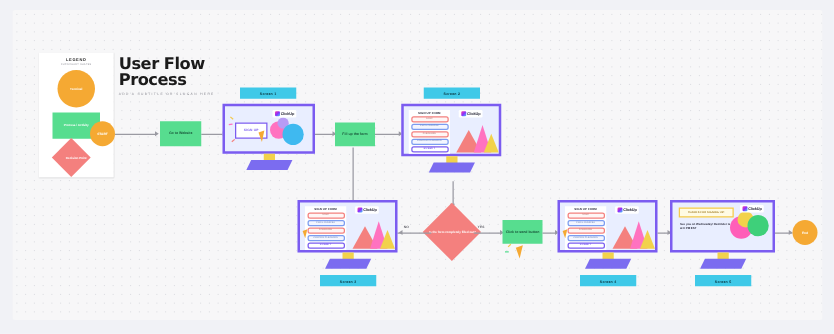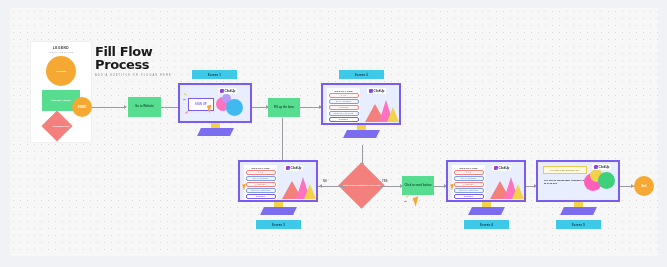--- a/index.html
+++ b/index.html
@@ -188,21 +188,21 @@
       <div class="lg-txt">Process / Activity</div>
     </div>
 
     <div class="abs lg-diamond"></div>
     <div class="abs lg-dlabel">
       <div class="lg-txt">Decision Point</div>
     </div>
   </div>
 
   <div class="abs" id="title">
-    <div class="t1">Fill Flow</div>
+    <div class="t1">User Flow</div>
     <div class="t2">Process</div>
     <div class="tsub">ADD A SUBTITLE OR SLOGAN HERE</div>
   </div>
 
   <div class="abs ln-h" style="left:82px;top:99px;width:33px;"></div>
   <div class="abs arrow-r" style="left:114px;top:97px;"></div>
 
   <div class="abs ln-h" style="left:151px;top:99px;width:19px;"></div>
   <div class="abs arrow-r" style="left:168px;top:97px;"></div>
 

